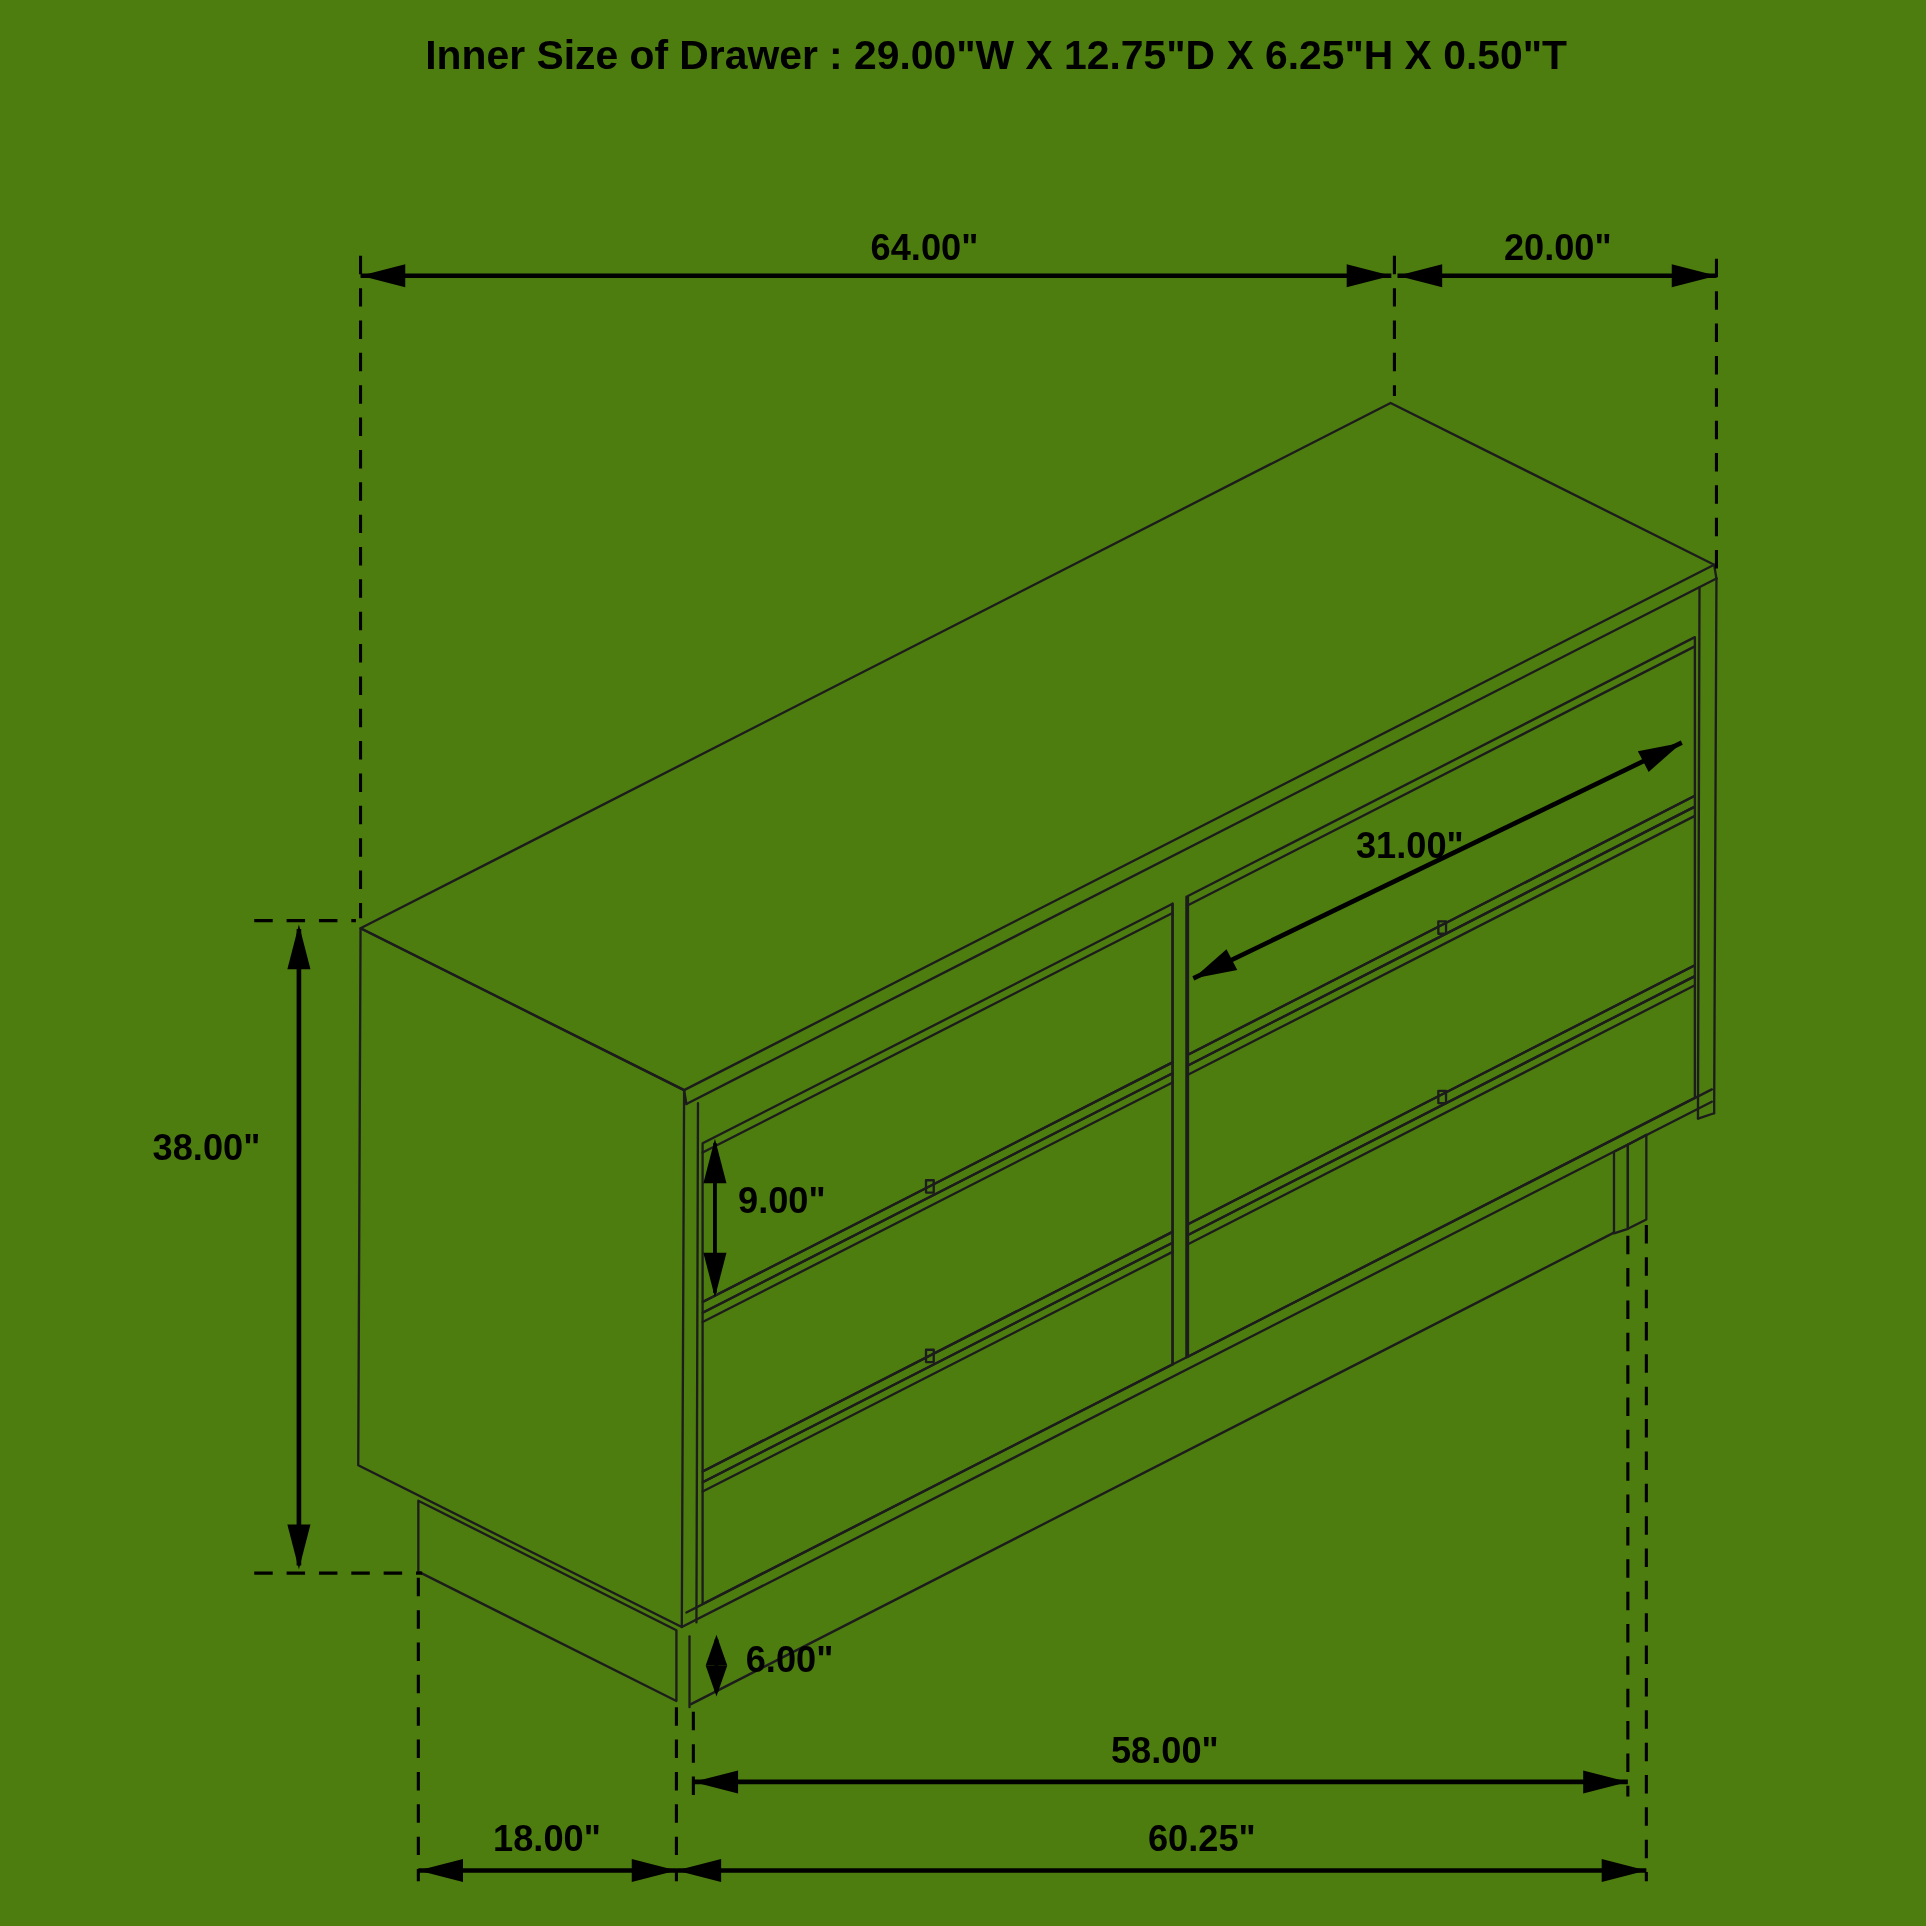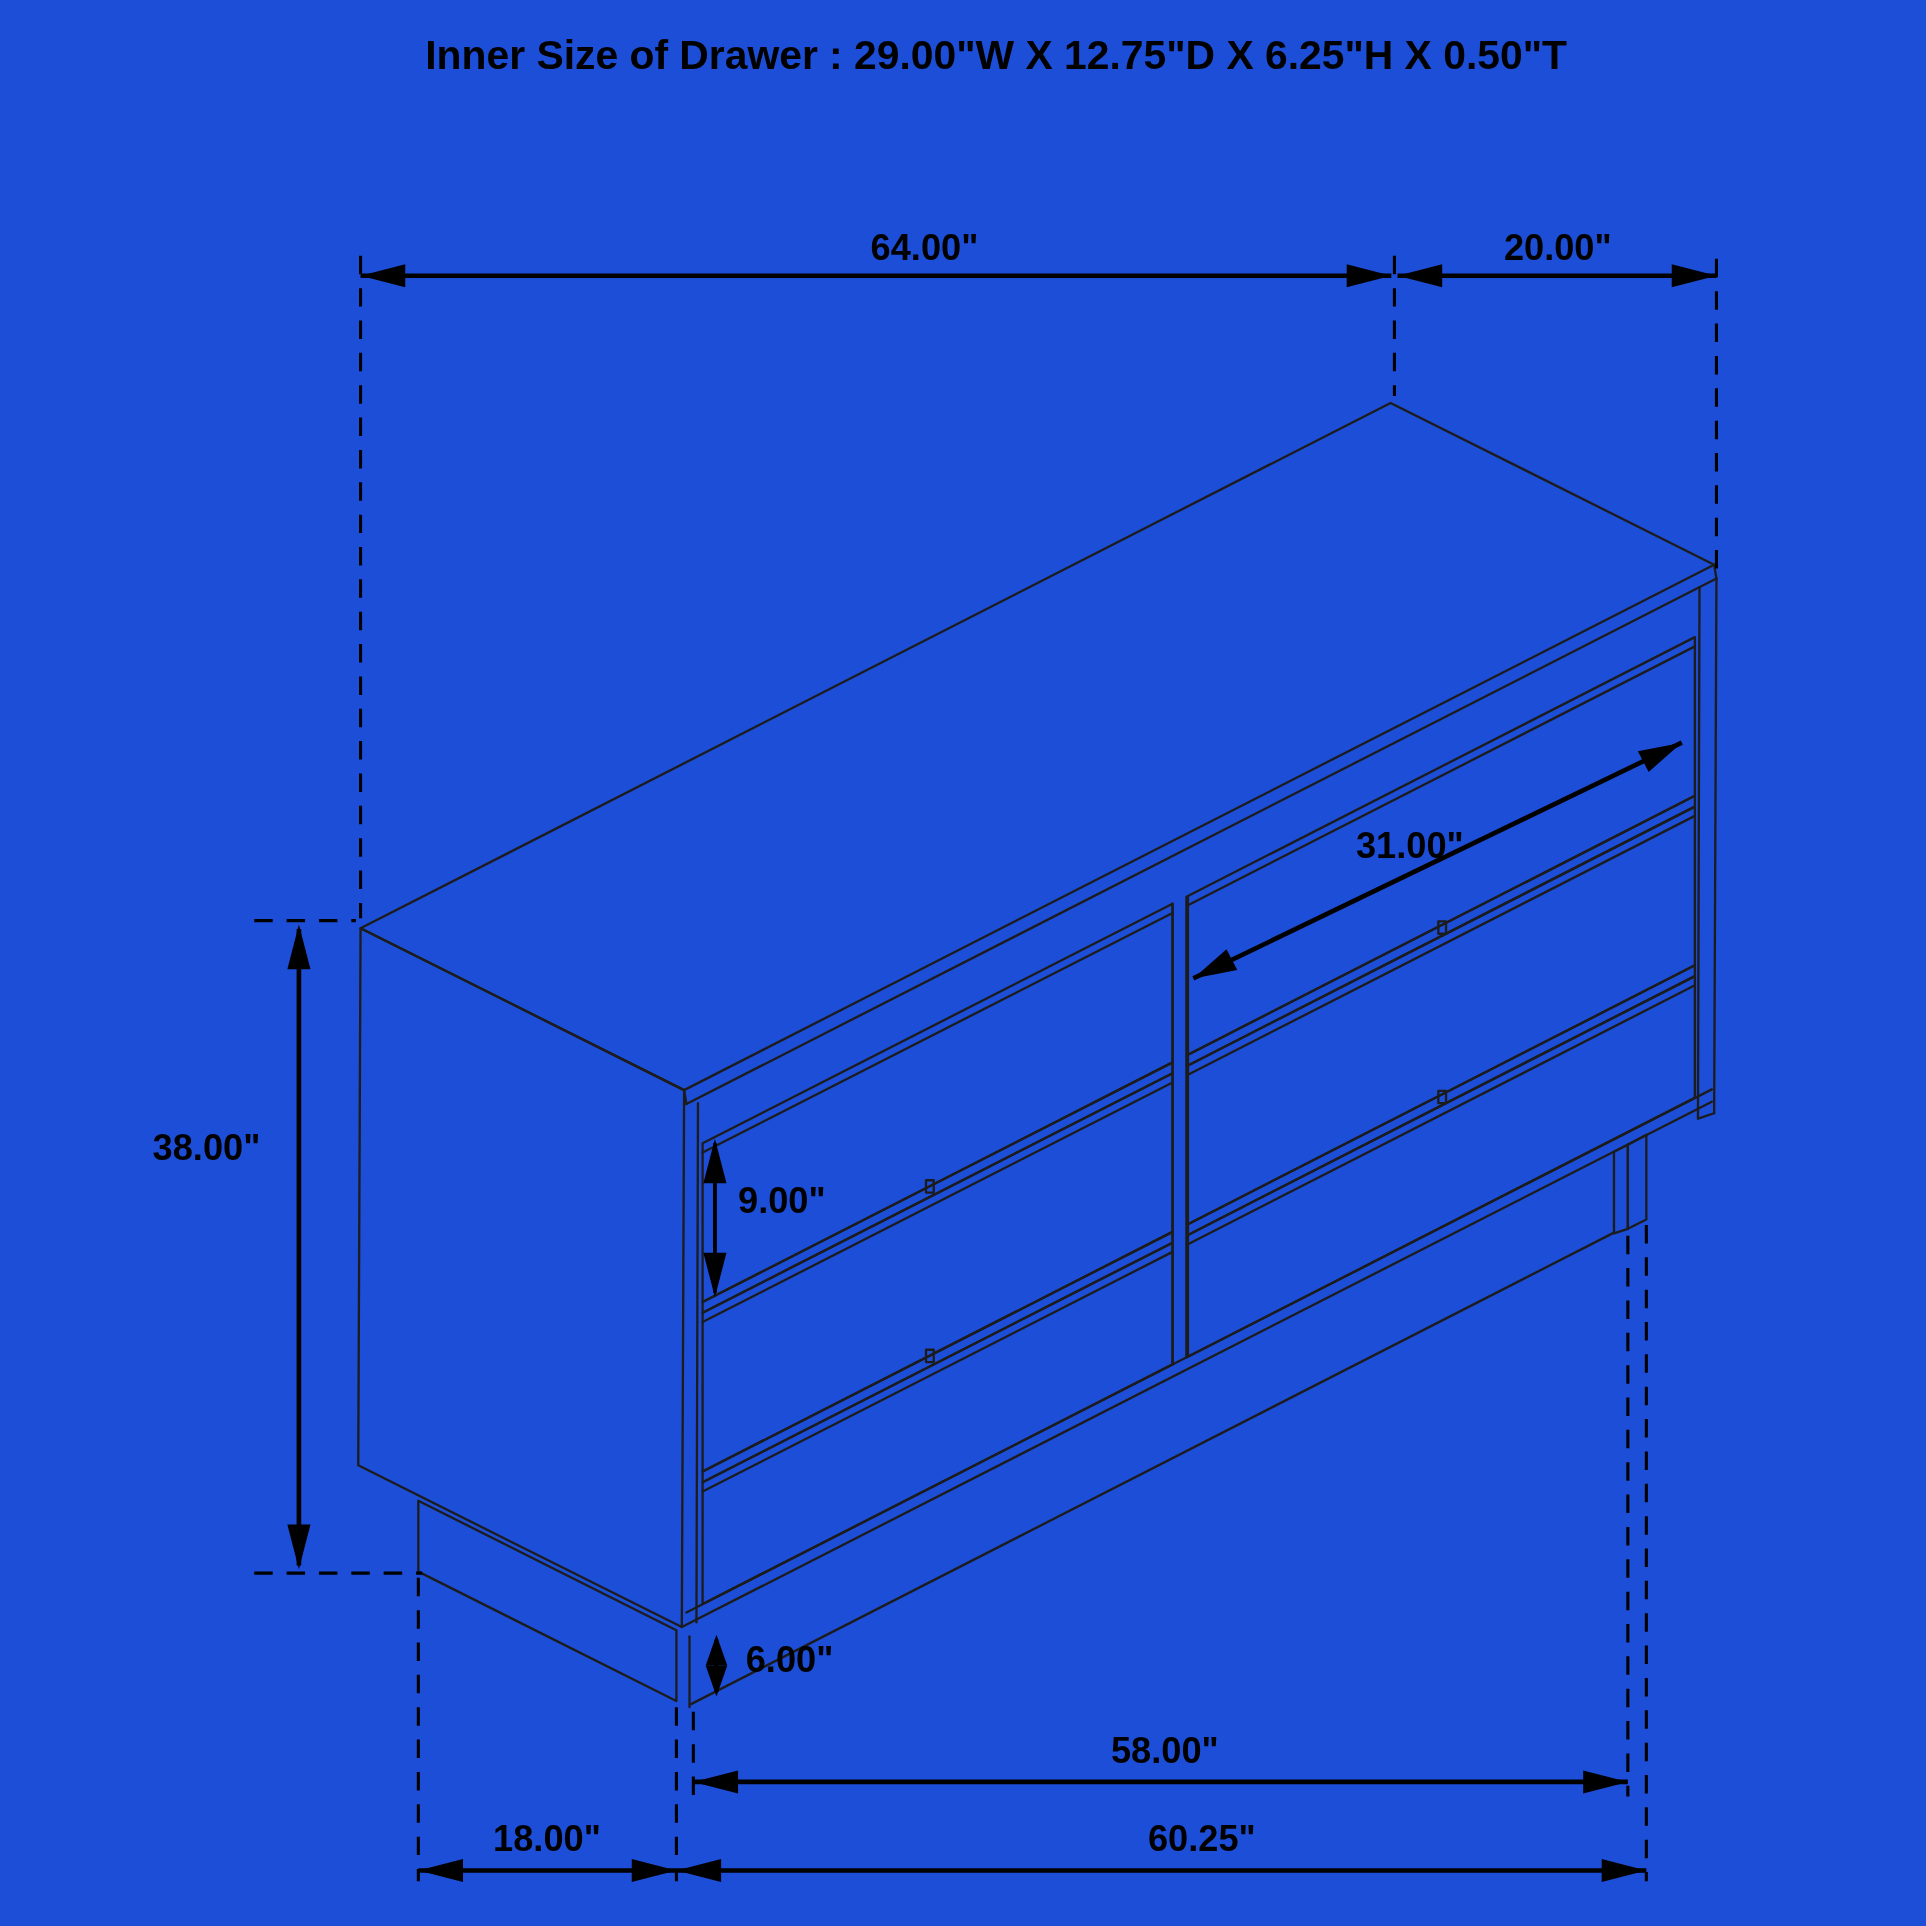--- a/index.html
+++ b/index.html
@@ -1,16 +1,16 @@
 <!DOCTYPE html>
 <html style="font-size:12.3px"><head>
 <meta charset="utf-8">
 <style>
   html,body{margin:0;padding:0;background:#ffffff;}
-  .page{width:1926px;height:1926px;position:relative;background:#1d4ed8;font-family:"Liberation Sans",sans-serif;}
+  .page{width:1926px;height:1926px;position:relative;background:#4d7c0f;font-family:"Liberation Sans",sans-serif;}
   svg{display:block;}
   .draw{stroke:#1c1c1c;stroke-width:3;fill:none;stroke-linejoin:round;stroke-linecap:round;}
   .dim{stroke:#000000;stroke-width:6;fill:none;}
   .dimthin{stroke:#000000;stroke-width:5;fill:none;}
   .head{fill:#000000;stroke:none;}
   .ext{stroke:#000000;stroke-width:4;fill:none;stroke-dasharray:24 18;}
   .lbl{font-family:"Liberation Sans",sans-serif;font-weight:bold;font-size:47px;fill:#000000;}
   .title{font-family:"Liberation Sans",sans-serif;font-weight:bold;font-size:53px;fill:#000000;}
 </style>
 </head>

